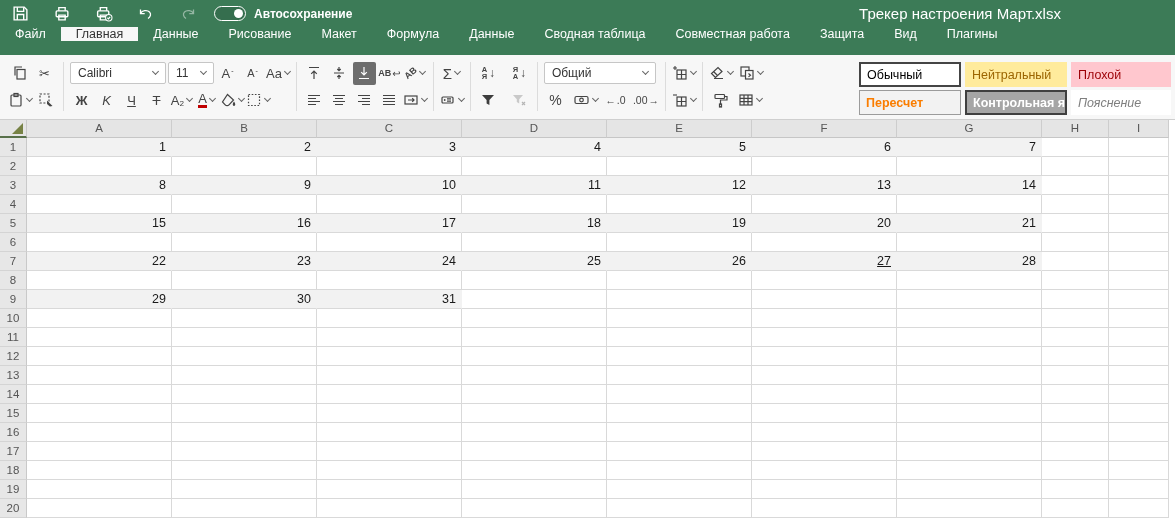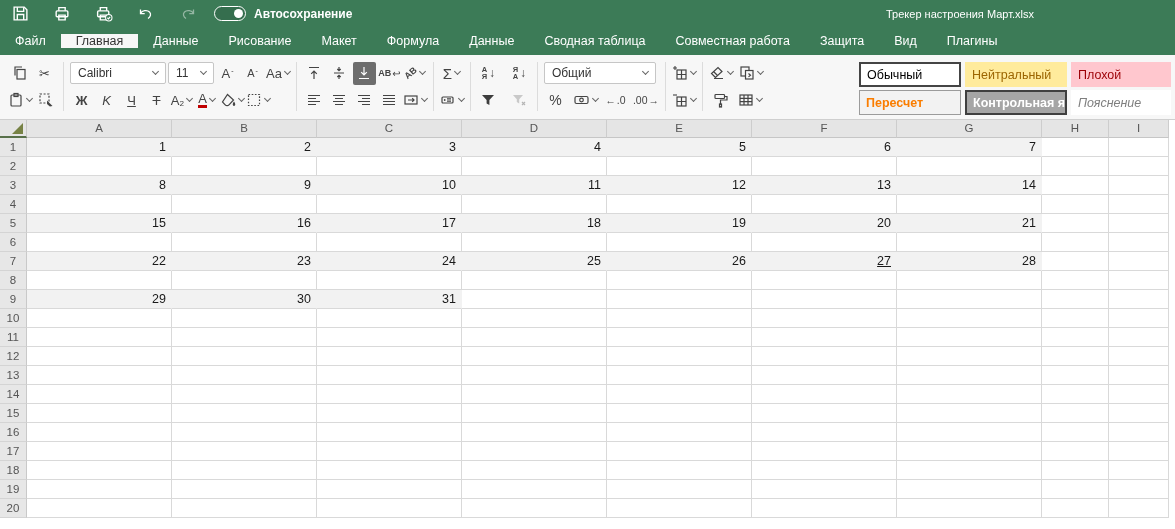--- a/index.html
+++ b/index.html
@@ -12,24 +12,24 @@
   .tb-icons { display:flex; align-items:center; gap:22px; }
   .tb-btn { width:20px; height:20px; display:flex; align-items:center; justify-content:center; }
   .tb-btn svg { stroke:#fff; fill:none; stroke-width:1.3; }
   .tb-btn.disabled svg { opacity:.45; }
   .toggle { width:32px; height:15px; border:1.4px solid #fff; border-radius:9px;
     background:#356e4e; position:relative; margin-left:16px; }
   .toggle .knob { position:absolute; right:2px; top:1.5px; width:9px; height:9px;
     border-radius:50%; background:#fff; }
   .autosave-label { margin-left:8px; font-size:12px; font-weight:bold; }
   .doc-title { position:absolute; left:760px; width:400px; text-align:center;
-    font-size:11px; color:#fff; }
+    font-size:15px; color:#fff; }
 
   
-  .tabsbar { height:28px; background:#3c7b57; display:flex; align-items:center; }
+  .tabsbar { height:28px; background:#3c7b57; display:flex; align-items:flex-start; }
   .tab { color:#fff; font-size:12.5px; padding:0 15px; display:flex; align-items:center;
     white-space:nowrap; cursor:default; }
   .tab.active { background:#f7f7f7; color:#333; }
 
   
   .ribbon { height:65px; background:#f7f7f7; border-bottom:1px solid #cfcfcf;
     display:flex; align-items:stretch; padding:4px 4px 5px 4px; }
   .group { display:flex; flex-direction:column; justify-content:space-between; padding:1px 4px; }
   .r-row { display:flex; align-items:center; gap:2px; height:26px; }
   .vsep { width:1px; background:#dcdcdc; margin:3px 2px; }

